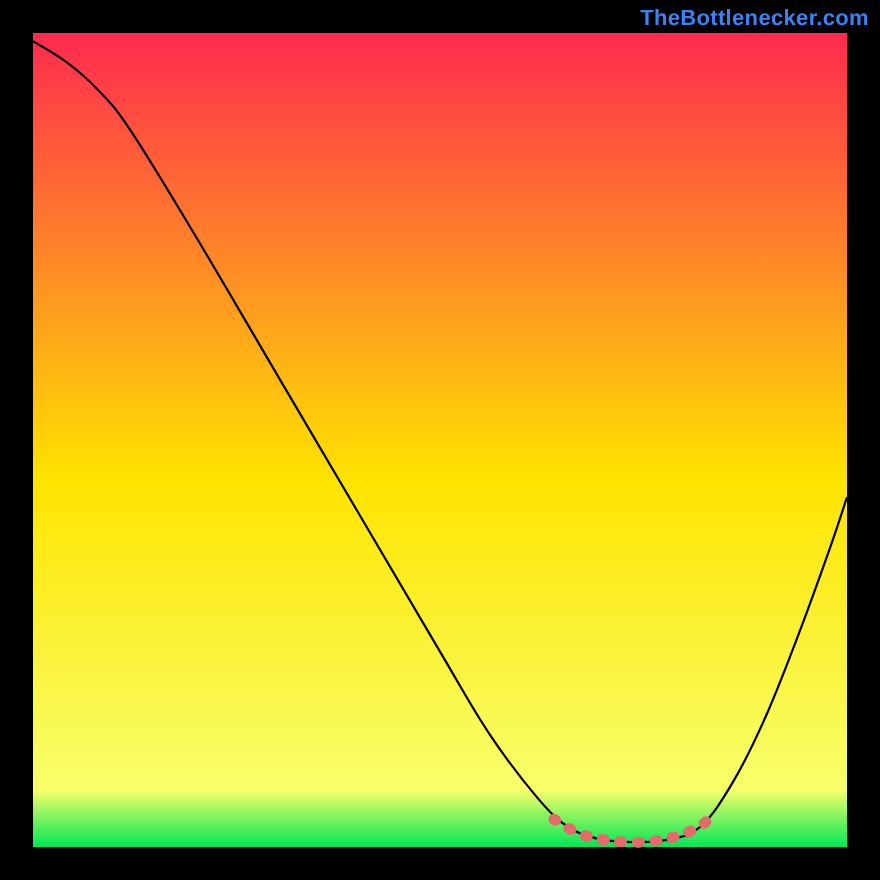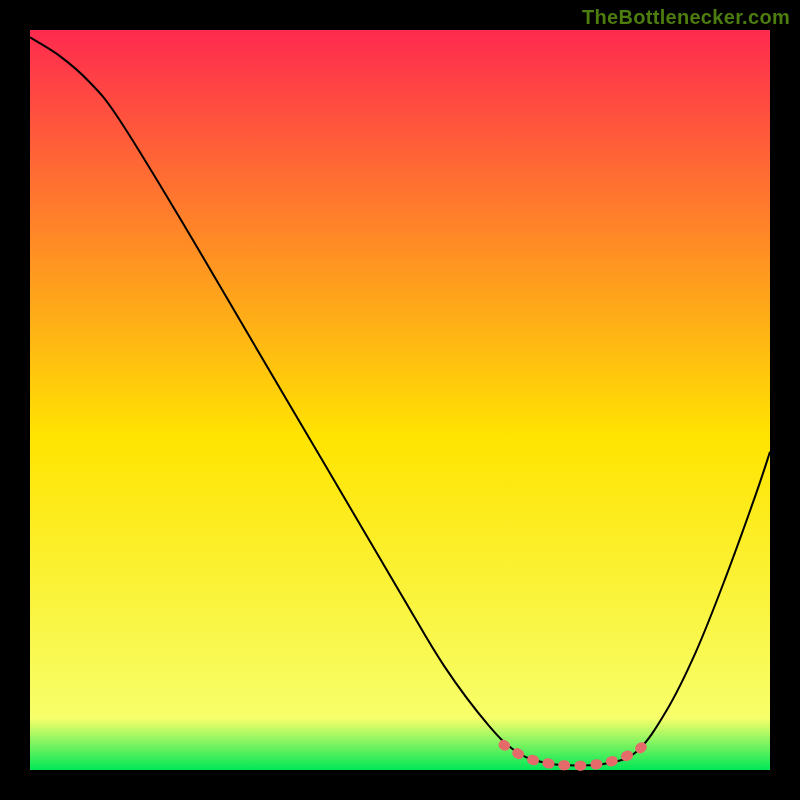--- a/index.html
+++ b/index.html
@@ -1,17 +1,17 @@
 <!DOCTYPE html>
 <html><head>
 <meta charset="utf-8">
 <style>
 html,body{margin:0;padding:0;width:800px;height:800px;background:#000;overflow:hidden}
 .wrap{position:relative;width:800px;height:800px}
-.source{position:absolute;top:6px;right:10px;font:700 20px Arial,Helvetica,sans-serif;color:#4d7c0f;letter-spacing:.3px}
+.source{position:absolute;top:6px;right:10px;font:700 20px Arial,Helvetica,sans-serif;color:#3b82f6;letter-spacing:.3px}
 svg{display:block}
 </style>
 </head>
 <body>
 
 <div class="wrap">
   <div class="source">TheBottlenecker.com</div>
   <svg id="chart" width="800" height="800" viewBox="0 0 800 800">
     <defs>
       <linearGradient id="bg" x1="0" y1="0" x2="0" y2="1">

